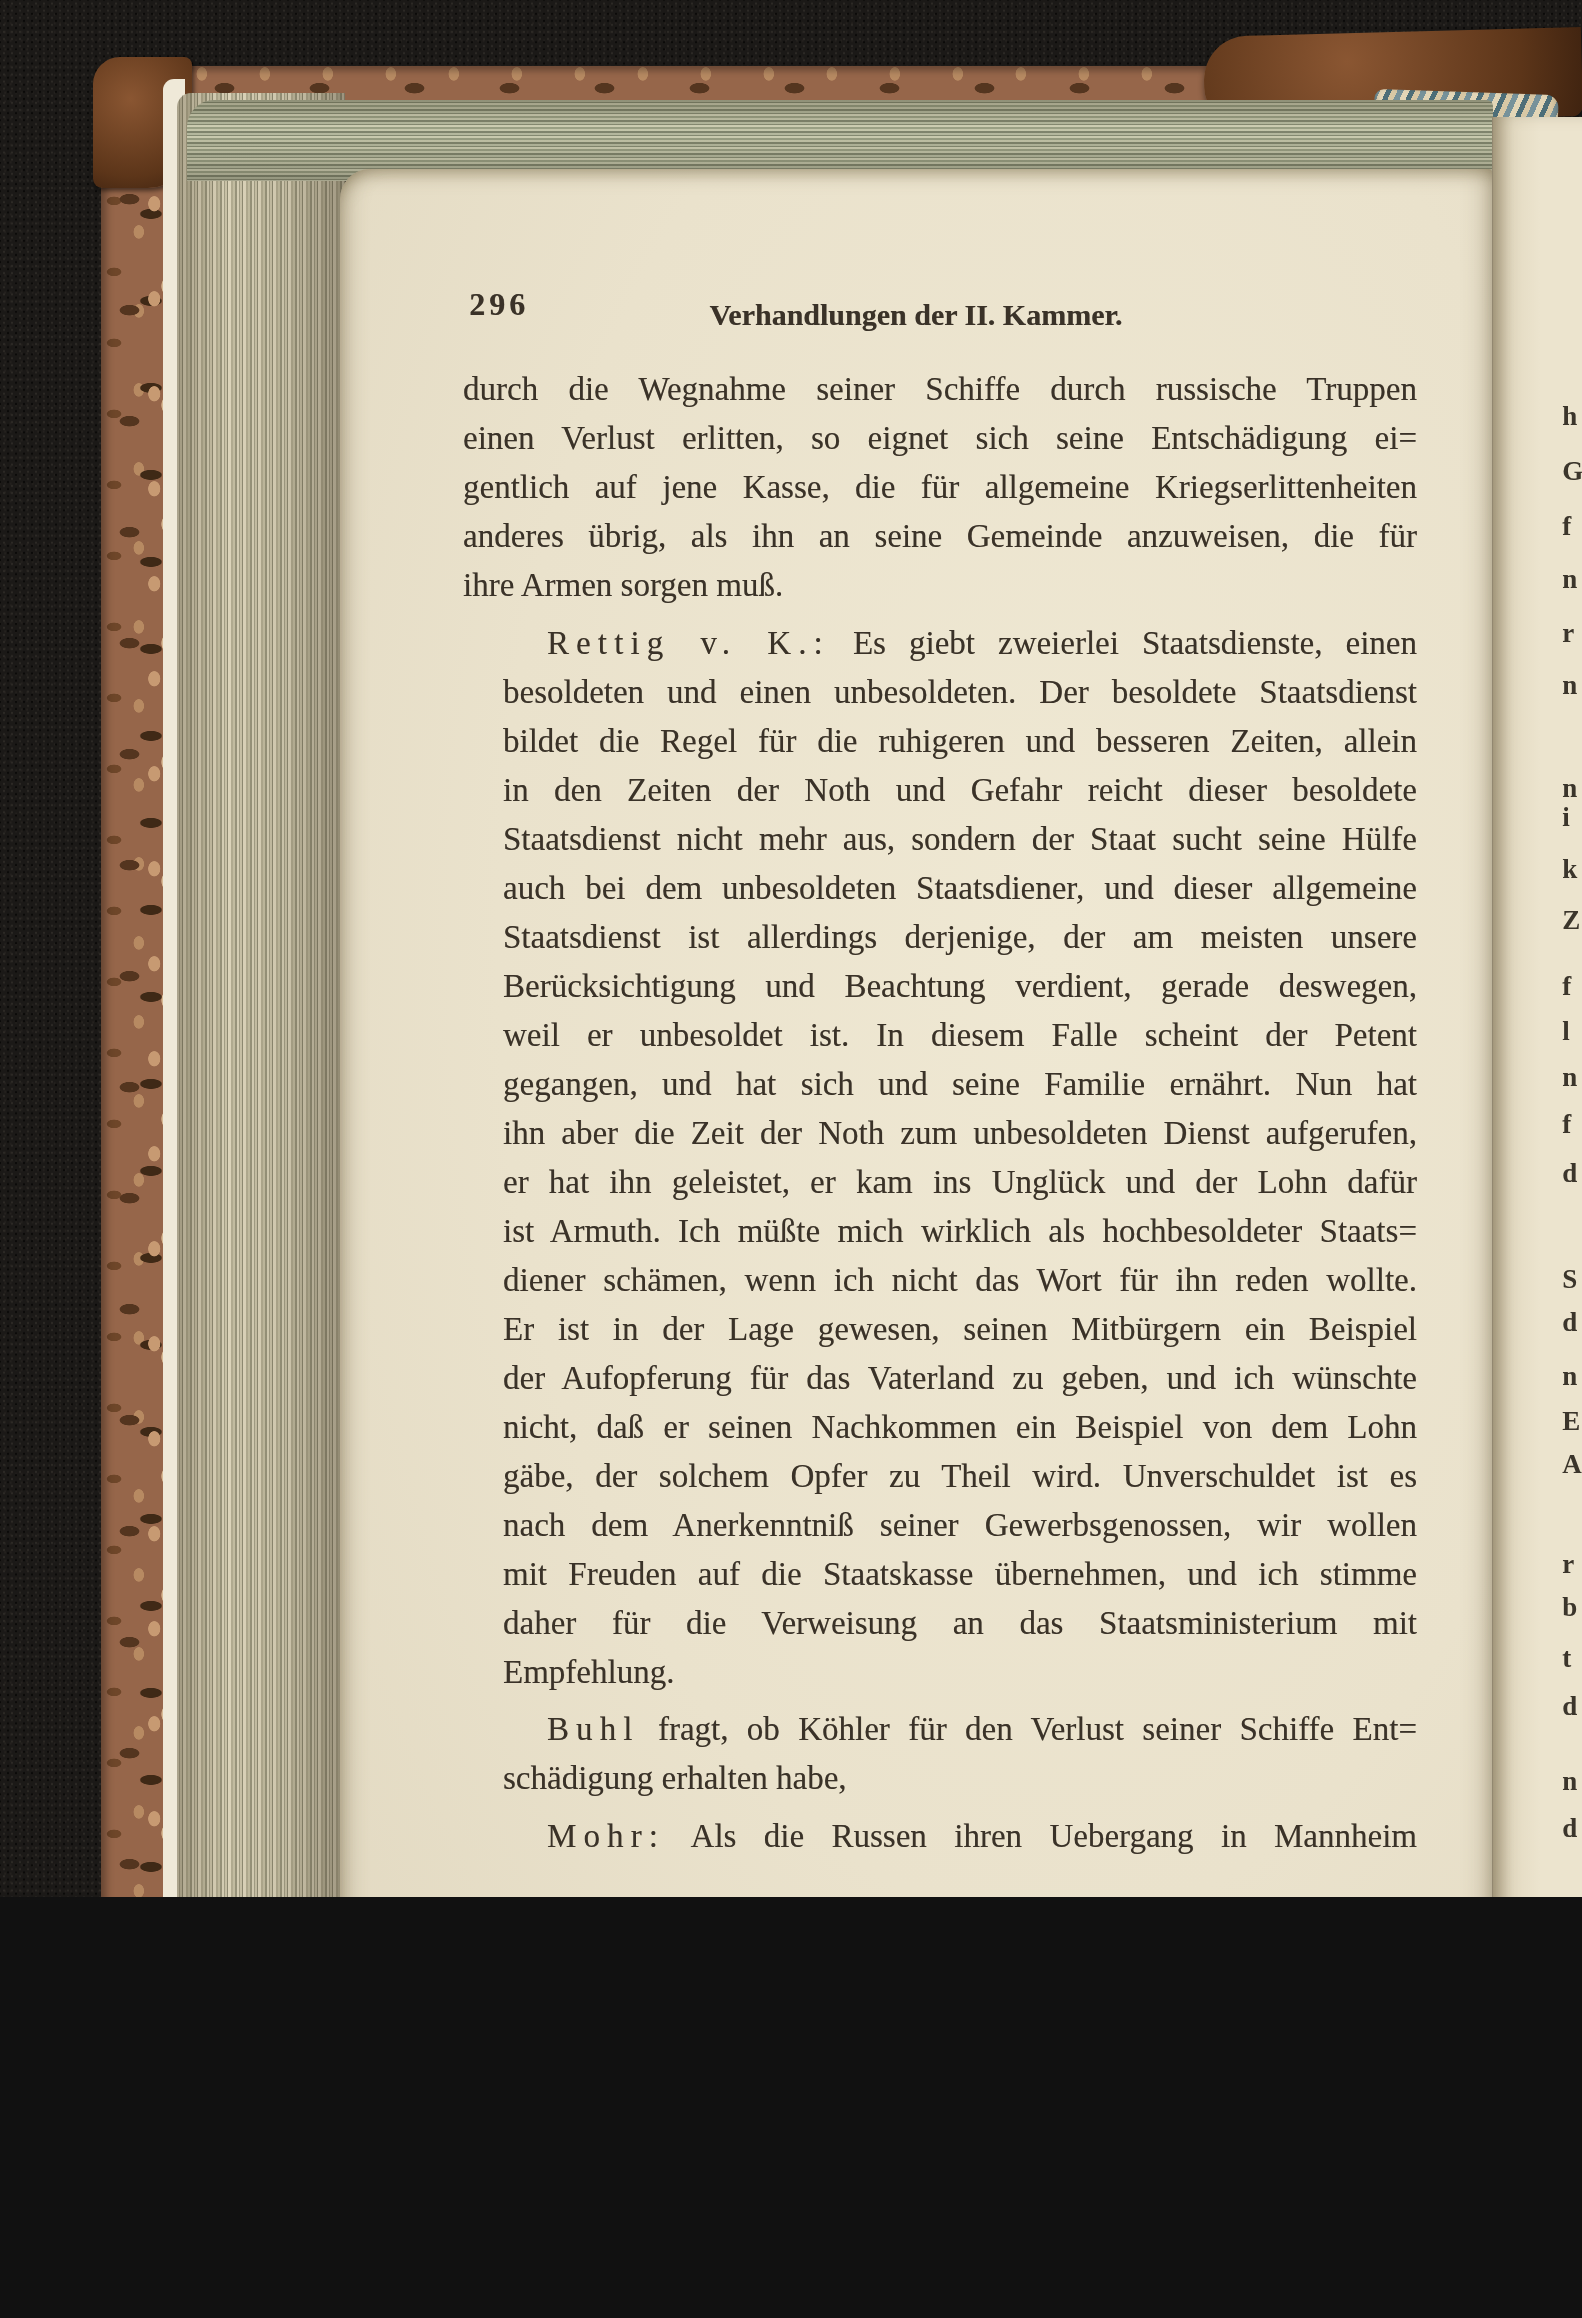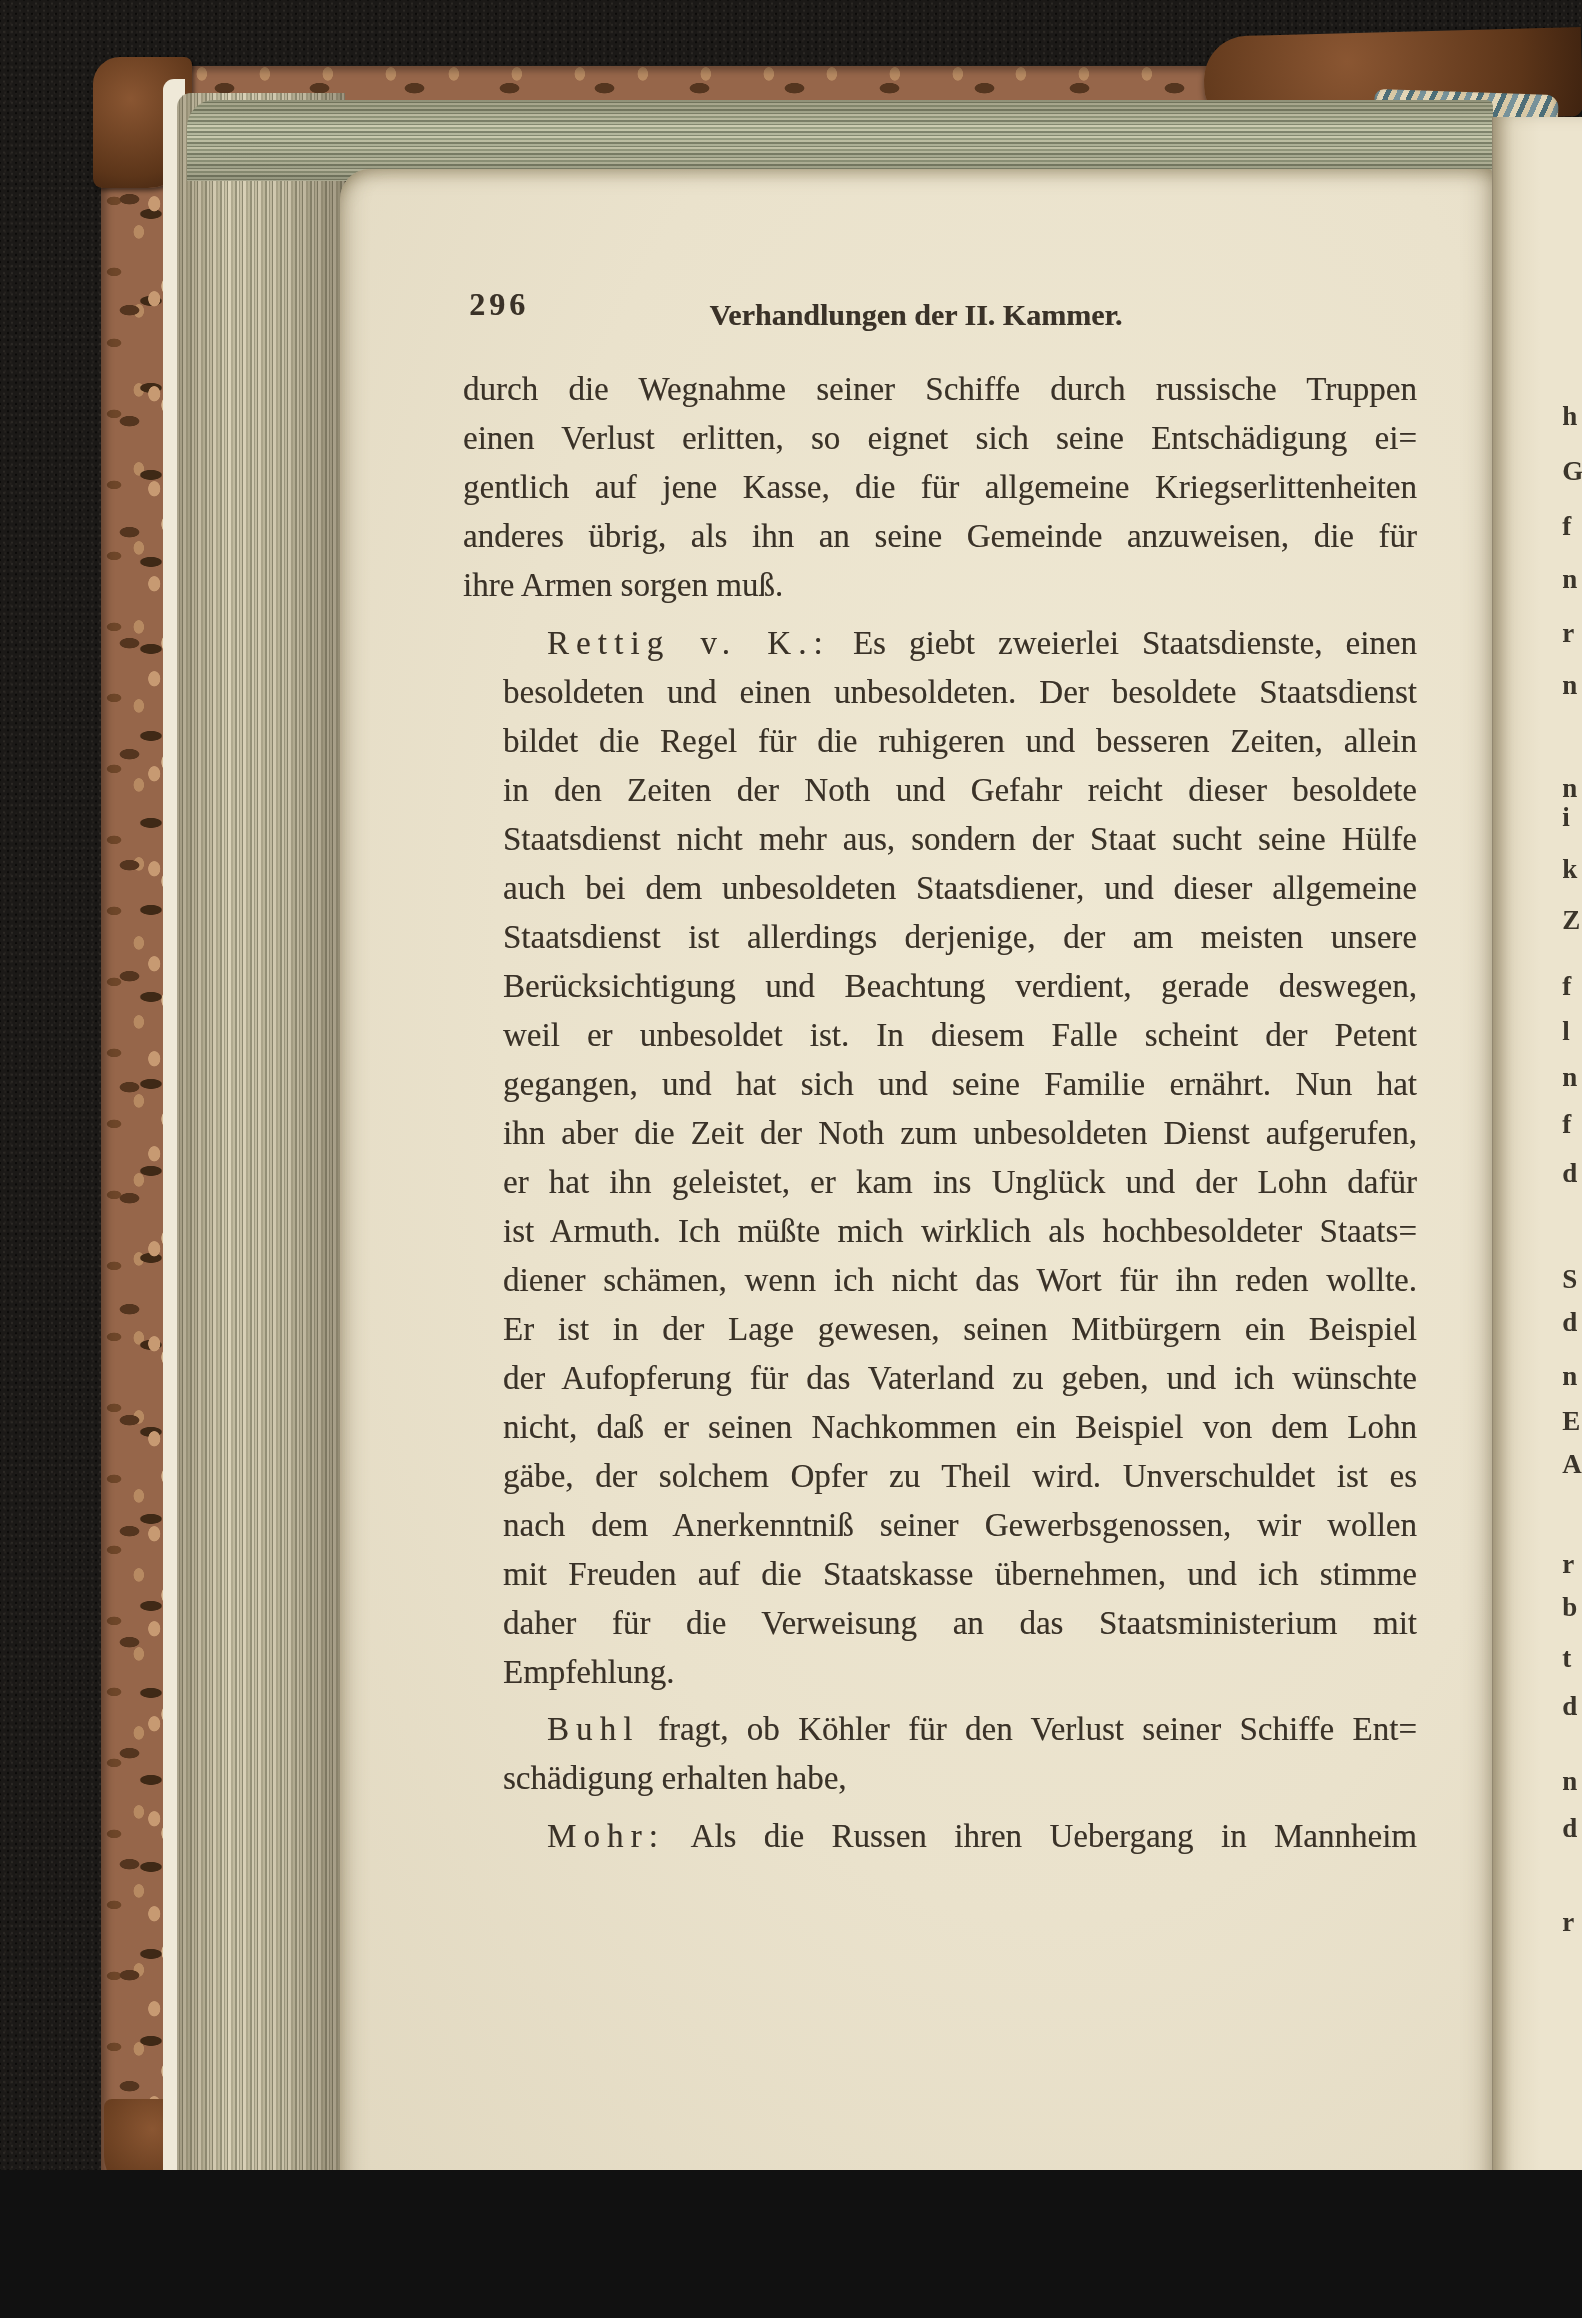--- a/index.html
+++ b/index.html
@@ -1,17 +1,17 @@
 <!DOCTYPE html>
 <html style="font-size:12.7px"><head>
 <meta charset="utf-8">
 <style>
   html,body{margin:0;padding:0;background:#111;}
   .stage{
-    position:relative;width:1583px;height:2170px;overflow:hidden;
+    position:relative;width:1583px;height:1897px;overflow:hidden;
     background-color:#1b1917;
     background-image:
       radial-gradient(circle, #2c2925 1px, transparent 1.5px),
       radial-gradient(circle, #0b0a09 1px, transparent 1.5px),
       radial-gradient(circle, #24211e 0.9px, transparent 1.3px);
     background-size:8px 7.1px, 8px 7.1px, 5.5px 8.7px;
     background-position:0 0, 4px 3.2px, 2.4px 1.6px;
     font-family:"Liberation Serif","DejaVu Serif",serif;
   }
   

